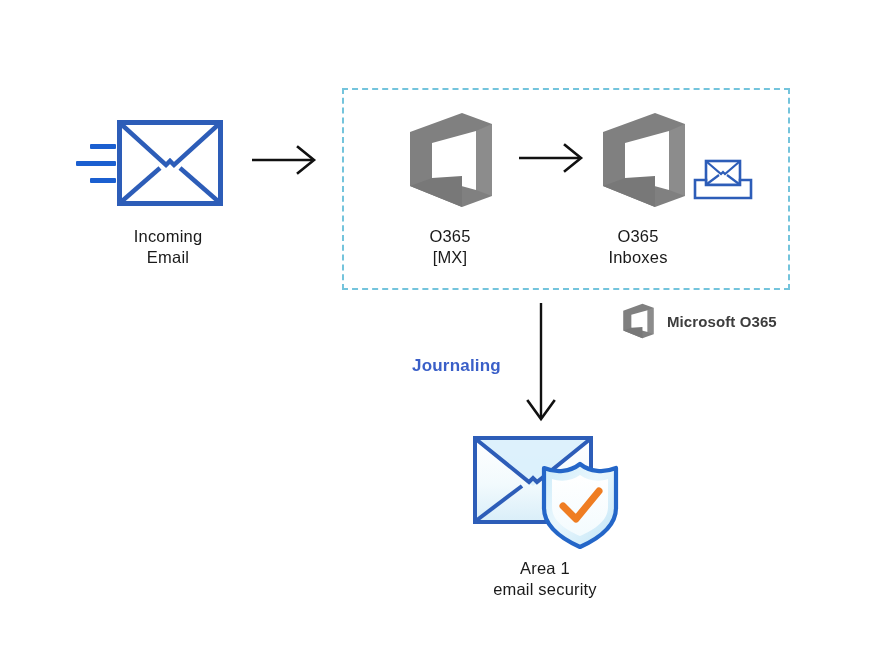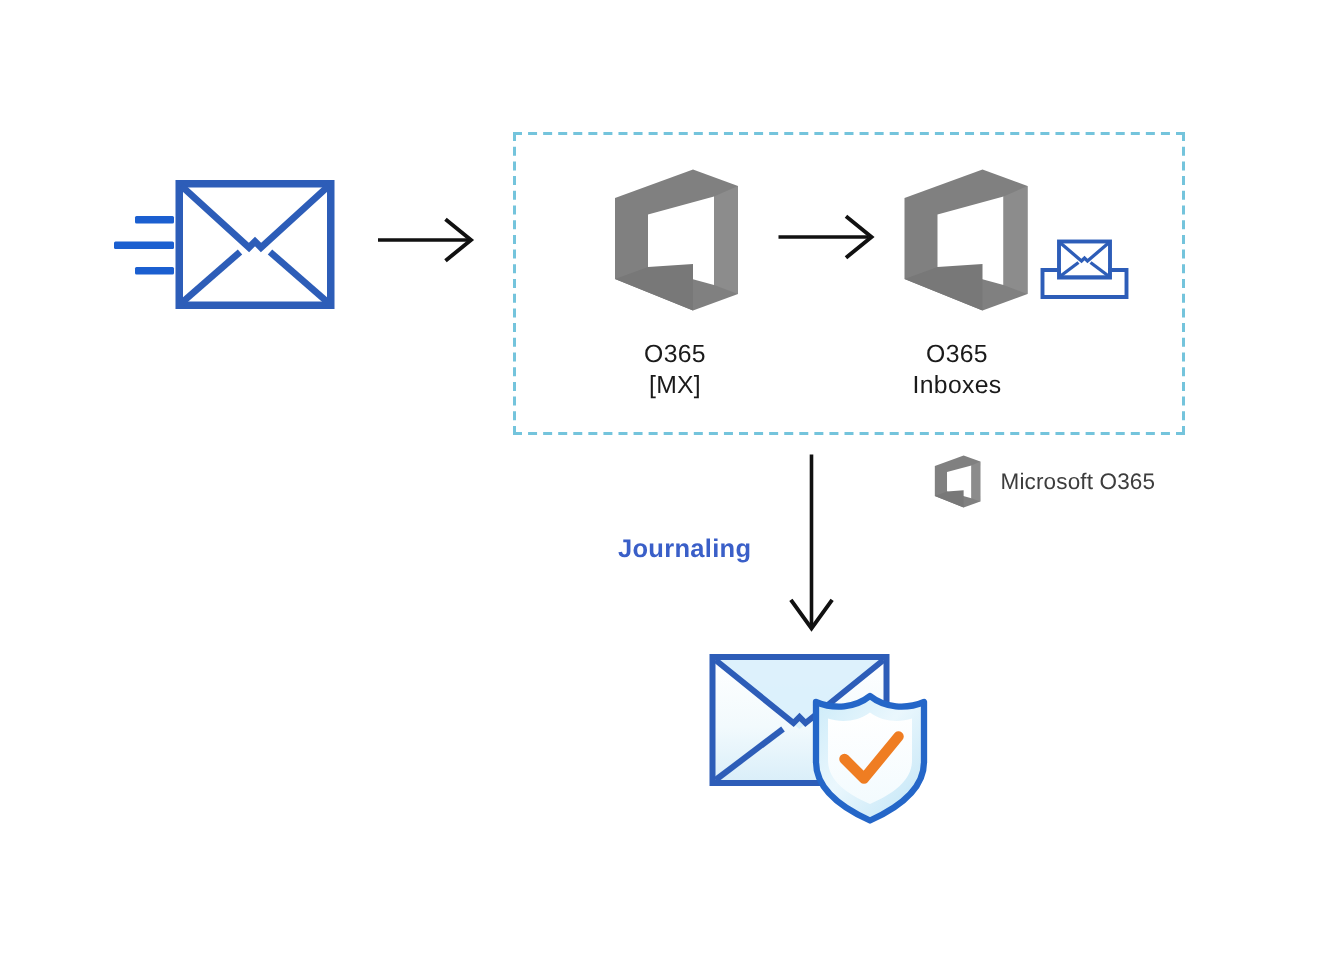--- a/index.html
+++ b/index.html
@@ -44,20 +44,21 @@
     font-size: 17px;
     font-weight: bold;
     letter-spacing: 0.2px;
     white-space: nowrap;
   }
   .legend-label {
     color: #3d3d3d;
     font-size: 15px;
     white-space: nowrap;
     letter-spacing: 0.1px;
+    font-weight: bold;
   }
 
   
   .icon-wrap { display: block; }
   svg { display: block; overflow: visible; }
 </style>
 </head>
 <body>
 
 <div id="diagram-canvas">
@@ -74,20 +75,21 @@
 
   <div class="abs icon-wrap" style="left:117px; top:120px;">
     <svg width="106" height="86" viewBox="0 0 106 86">
       <rect x="2.5" y="2.5" width="101" height="81" fill="#ffffff" stroke="#2d5db8" stroke-width="5"></rect>
       <path d="M4 4 L49 45 L53 41 L57 45 L102 4" fill="none" stroke="#2d5db8" stroke-width="4.5" stroke-linejoin="miter"></path>
       <path d="M4 82 L43 48" fill="none" stroke="#2d5db8" stroke-width="4.5"></path>
       <path d="M102 82 L63 48" fill="none" stroke="#2d5db8" stroke-width="4.5"></path>
     </svg>
   </div>
 
+  <div class="abs node-label" style="left:103px; top:226px; width:130px;"><span>Incoming</span><br><span>Email</span></div>
 
   <div class="abs icon-wrap" style="left:252px; top:145px;">
     <svg width="66" height="30" viewBox="0 0 66 30">
       <line x1="0" y1="15" x2="60" y2="15" stroke="#111111" stroke-width="2.4"></line>
       <path d="M46 2 L62 15 L46 28" fill="none" stroke="#111111" stroke-width="2.6" stroke-linecap="square" stroke-linejoin="miter"></path>
     </svg>
   </div>
 
   <div class="abs icon-wrap" style="left:404px; top:112px;">
     <svg width="92" height="96" viewBox="0 0 92 96">
@@ -176,14 +178,15 @@
 
       <path d="M108 30 C118 38 132 39 144 34 L144 74 C144 92 128 104 108 113
                C88 104 72 92 72 74 L72 34 C84 39 98 38 108 30 Z" fill="url(#shieldFill)" stroke="#2466c8" stroke-width="4.2" stroke-linejoin="round"></path>
       <path d="M108 41 C116 47 127 48 136 45 L136 73 C136 86 124 95 108 102
                C92 95 80 86 80 73 L80 45 C89 48 100 47 108 41 Z" fill="url(#shieldInner)" stroke="none"></path>
 
       <path d="M91 72 L104 85 L127 57" fill="none" stroke="#ef7d22" stroke-width="7" stroke-linecap="round" stroke-linejoin="round"></path>
     </svg>
   </div>
 
+  <div class="abs node-label" style="left:455px; top:558px; width:180px;"><span>Area 1</span><br><span>email security</span></div>
 
 </div>
 
 </body></html>

